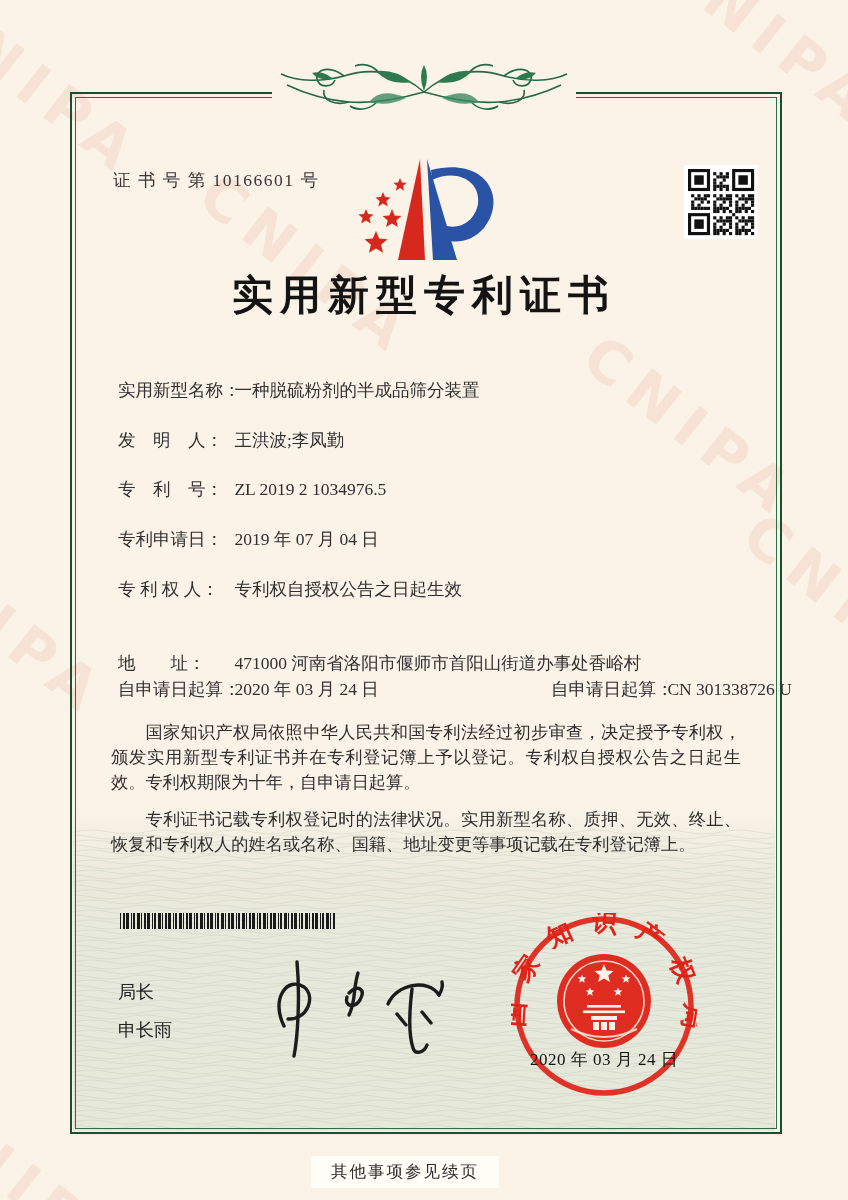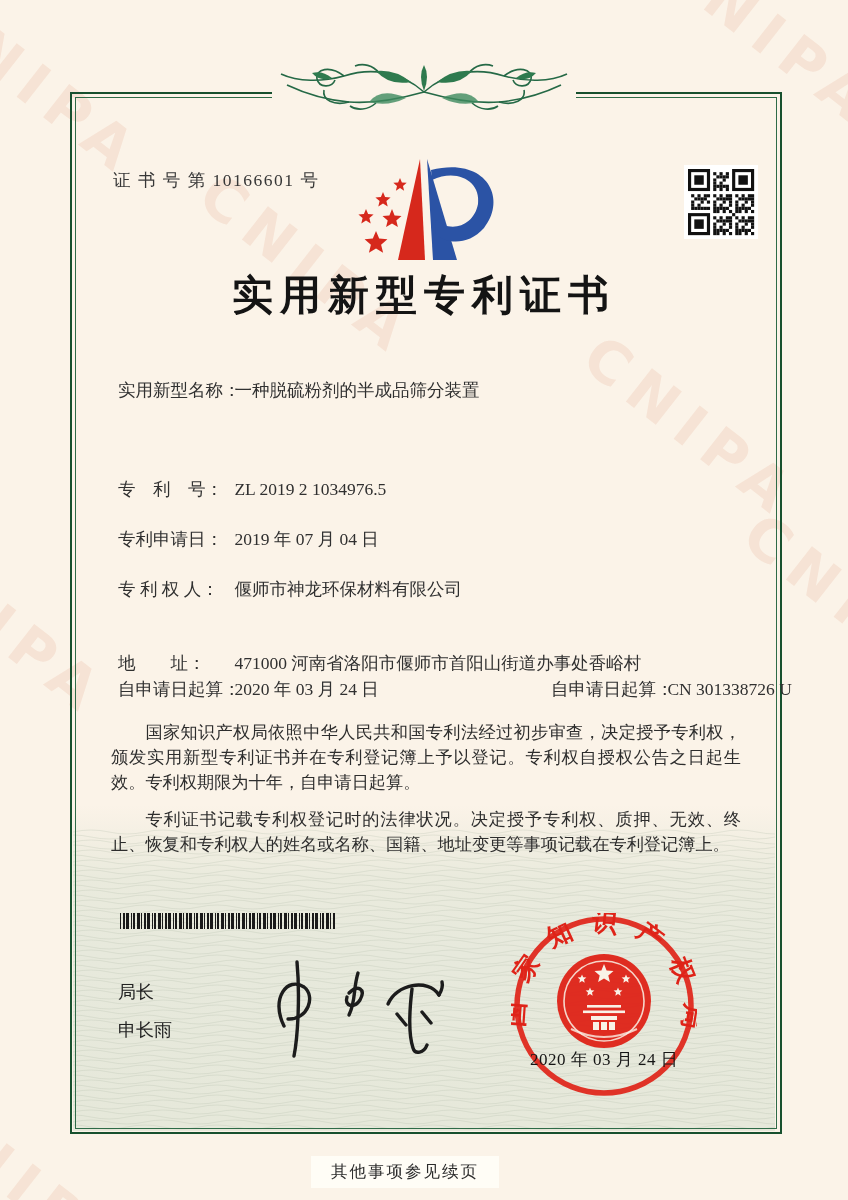--- a/index.html
+++ b/index.html
@@ -307,49 +307,53 @@
         <rect x="7.15" y="51.25" width="15.75" height="15.75" fill="#fff"></rect>
         <rect x="10.3" y="54.4" width="9.45" height="9.45" fill="#111"></rect>
       </svg>
 
     <div class="title">实用新型专利证书</div>
 
     <div class="row" style="top:362px;">
       <span class="lbl">实用新型名称：</span>
       <span class="val">一种脱硫粉剂的半成品筛分装置</span>
     </div>
+    <div class="row" style="top:412px;">
+      <span class="lbl">发　明　人：</span>
+      <span class="val">王洪波;李凤勤</span>
+    </div>
     <div class="row" style="top:461px;">
       <span class="lbl">专　利　号：</span>
       <span class="val">ZL 2019 2 1034976.5</span>
     </div>
     <div class="row" style="top:511px;font-family:Liberation Serif, serif;">
       <span class="lbl">专利申请日：</span>
       <span class="val">2019 年 07 月 04 日</span>
     </div>
     <div class="row" style="top:561px;">
       <span class="lbl">专 利 权 人：</span>
-      <span class="val">偃师市神龙环保材料有限公司</span>
+      <span class="val">专利权自授权公告之日起生效</span>
     </div>
     <div class="row" style="top:611px;margin-top:24px;">
       <span class="lbl">地　　址：</span>
       <span class="val">471000 河南省洛阳市偃师市首阳山街道办事处香峪村</span>
     </div>
 
     <div class="row" style="top:661px;width:660px;">
       <span class="lbl">自申请日起算：</span>
       <span class="val">2020 年 03 月 24 日</span>
       <span class="grant2">
         <span class="lbl">自申请日起算：</span>
         <span class="val">CN 301338726 U</span>
       </span>
     </div>
 
     <div class="paras">
       <p>国家知识产权局依照中华人民共和国专利法经过初步审查，决定授予专利权，颁发实用新型专利证书并在专利登记簿上予以登记。专利权自授权公告之日起生效。专利权期限为十年，自申请日起算。</p>
-      <p>专利证书记载专利权登记时的法律状况。决定授予专利权、质押、无效、终止、恢复和专利权人的姓名或名称、国籍、地址变更等事项记载在专利登记簿上。</p>
+      <p>专利证书记载专利权登记时的法律状况。实用新型名称、质押、无效、终止、恢复和专利权人的姓名或名称、国籍、地址变更等事项记载在专利登记簿上。</p>
     </div>
 
     <div class="barcode" id="barcode">
         <div style="width:1px;background:#1a1a1a;"></div>
         <div style="width:2px;"></div>
         <div style="width:2px;background:#1a1a1a;"></div>
         <div style="width:1px;"></div>
         <div style="width:3px;background:#1a1a1a;"></div>
         <div style="width:2px;"></div>
         <div style="width:1px;background:#1a1a1a;"></div>

